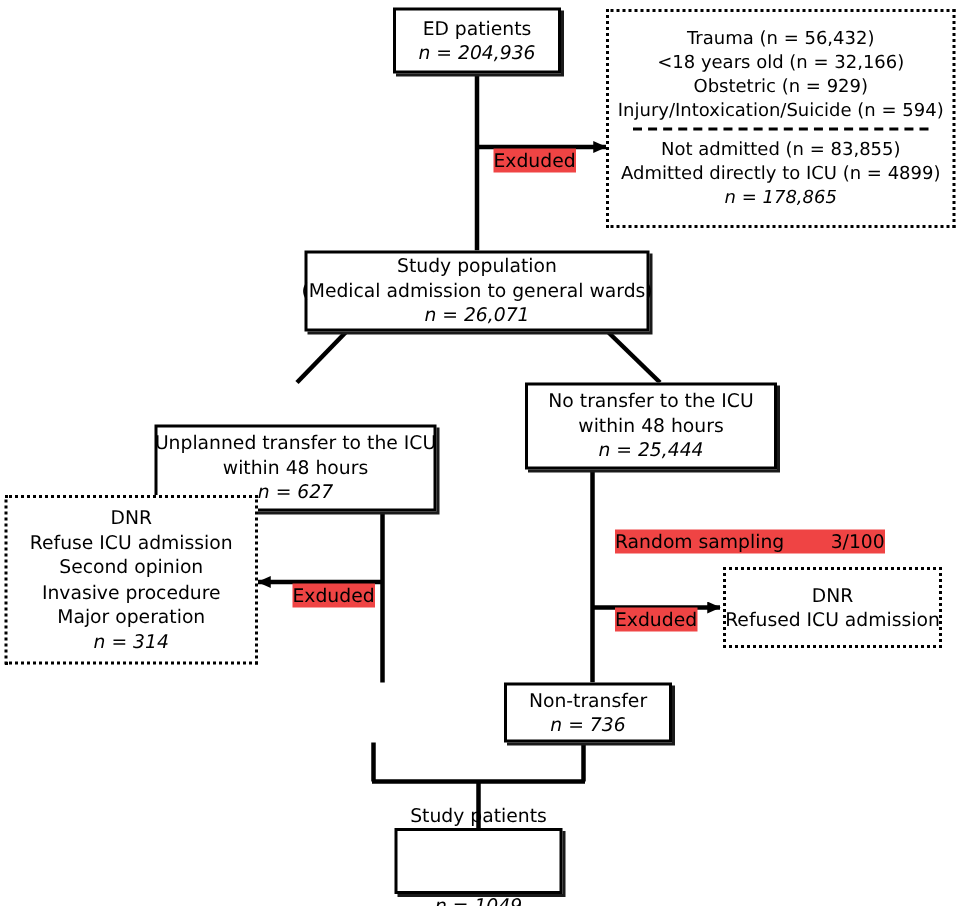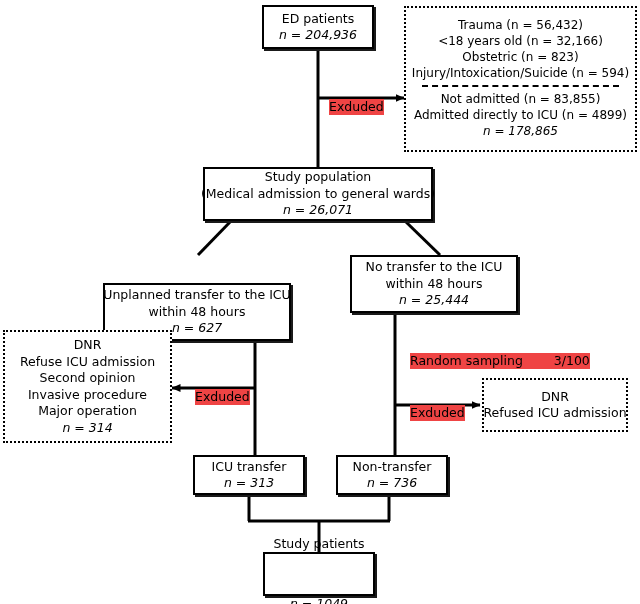--- a/index.html
+++ b/index.html
@@ -100,21 +100,21 @@
   </svg>
 
   <div class="node solid" style="left:262px; top:5px; width:112px; height:44px; font-size:12.5px;">
     <span class="line">ED patients</span>
     <span class="line italic-n">n = 204,936</span>
   </div>
 
   <div class="node dotted" style="left:404px; top:6px; width:233px; height:146px; font-size:12px;">
     <span class="line">Trauma (n = 56,432)</span>
     <span class="line">&lt;18 years old (n = 32,166)</span>
-    <span class="line">Obstetric (n = 823)</span>
+    <span class="line">Obstetric (n = 929)</span>
     <span class="line">Injury/Intoxication/Suicide (n = 594)</span>
     <div class="rule"></div>
     <span class="line">Not admitted (n = 83,855)</span>
     <span class="line">Admitted directly to ICU (n = 4899)</span>
     <span class="line italic-n">n = 178,865</span>
   </div>
 
   <div class="node solid" style="left:203px; top:167px; width:230px; height:54px; font-size:12.5px;">
     <span class="line">Study population</span>
     <span class="line">(Medical admission to general wards)</span>
@@ -140,24 +140,20 @@
     <span class="line">Invasive procedure</span>
     <span class="line">Major operation</span>
     <span class="line italic-n">n = 314</span>
   </div>
 
   <div class="node dotted" style="left:482px; top:378px; width:146px; height:54px; font-size:12.5px;">
     <span class="line">DNR</span>
     <span class="line">Refused ICU admission</span>
   </div>
 
-  <div class="node solid" style="left:193px; top:455px; width:112px; height:40px; font-size:12.5px;">
-    <span class="line">ICU transfer</span>
-    <span class="line italic-n">n = 313</span>
-  </div>
 
   <div class="node solid" style="left:336px; top:455px; width:112px; height:40px; font-size:12.5px;">
     <span class="line">Non-transfer</span>
     <span class="line italic-n">n = 736</span>
   </div>
 
   <div class="node solid" style="left:263px; top:552px; width:112px; height:44px; font-size:12.5px;gap:44px;">
     <span class="line">Study patients</span>
     <span class="line italic-n">n = 1049</span>
   </div>

